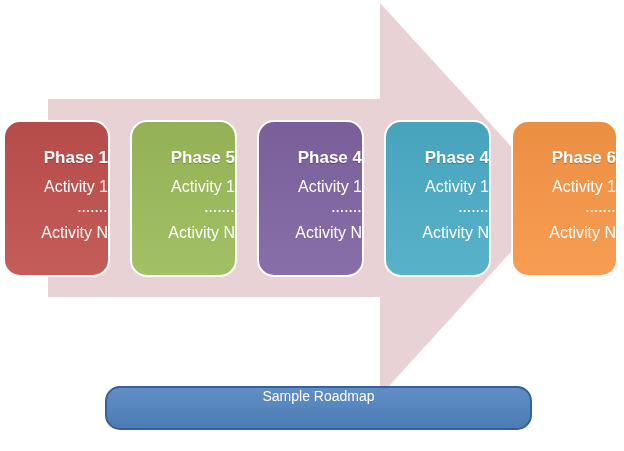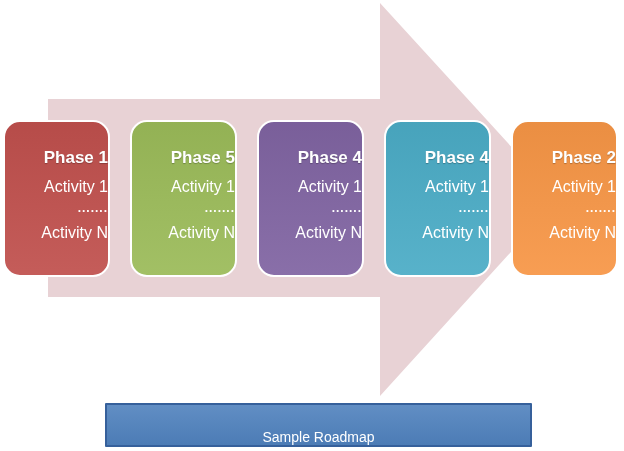--- a/index.html
+++ b/index.html
@@ -59,28 +59,28 @@
   .phase-dots {
     margin-top: 7px;
     font-size: 12px;
     line-height: 15px;
     letter-spacing: 1px;
     font-weight: 700;
   }
   .title-bar {
     position: absolute;
     left: 105px;
-    top: 403px;
+    top: 386px;
     width: 427px;
     height: 44px;
     box-sizing: border-box;
     border: 2px solid #36609B;
-    border-radius: 1px;
+    border-radius: 15px;
     display: flex;
-    align-items: flex-end;
+    align-items: flex-start;
     justify-content: center;
     color: #ffffff;
     font-size: 14px;
     background-image: linear-gradient(180deg, rgba(255,255,255,0.10), rgba(0,0,0,0.04));
   }
 </style>
 </head>
 <body>
 
 <div class="canvas">
@@ -111,21 +111,21 @@
   </div>
 
   <div class="phase-box p4" style="background-color: rgb(75, 172, 198); padding-left: 8px;">
     <div class="phase-title">Phase 4</div>
     <div class="phase-activity">Activity 1</div>
     <div class="phase-dots">.......</div>
     <div class="phase-activity">Activity N</div>
   </div>
 
   <div class="phase-box p5" style="background-color: rgb(247, 150, 70);">
-    <div class="phase-title">Phase 2</div>
+    <div class="phase-title">Phase 6</div>
     <div class="phase-activity">Activity 1</div>
     <div class="phase-dots">.......</div>
     <div class="phase-activity">Activity N</div>
   </div>
 
   <div class="title-bar" style="background-color: rgb(79, 129, 189); border-color: rgb(54, 96, 155);">
     <span>Sample Roadmap</span>
   </div>
 
 </div>

